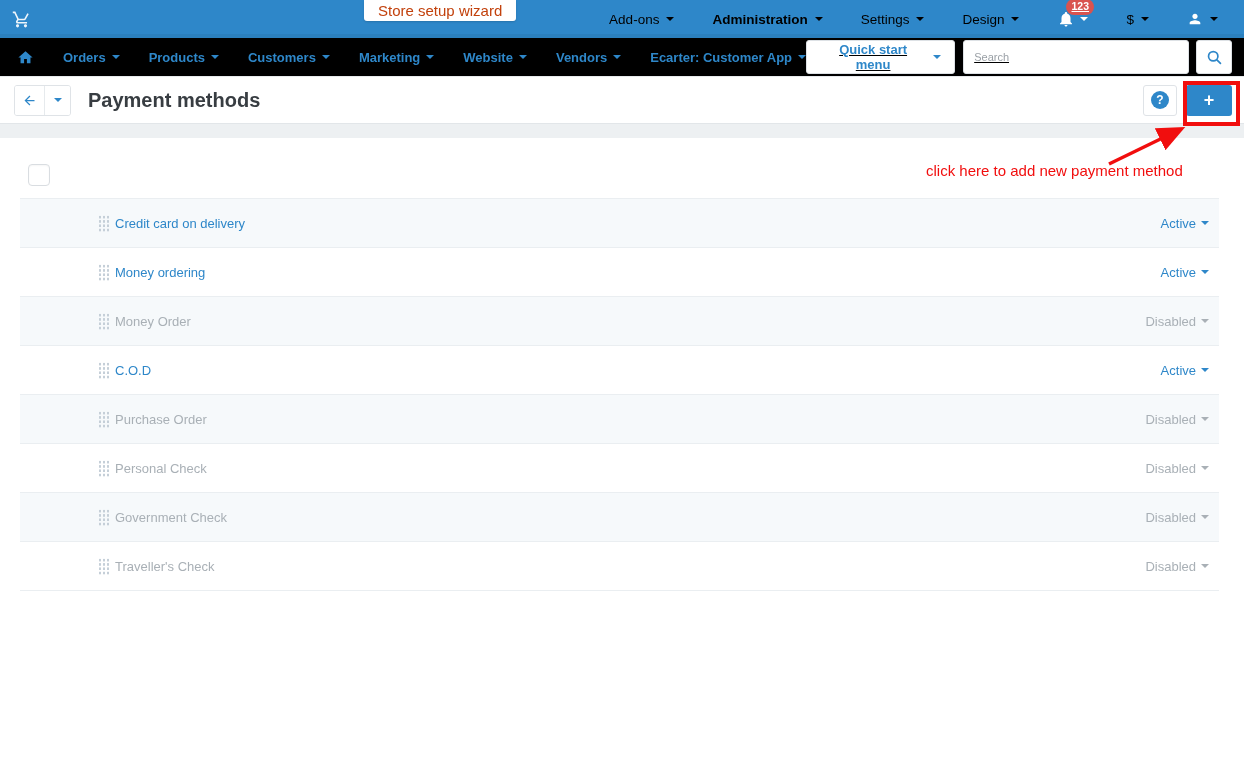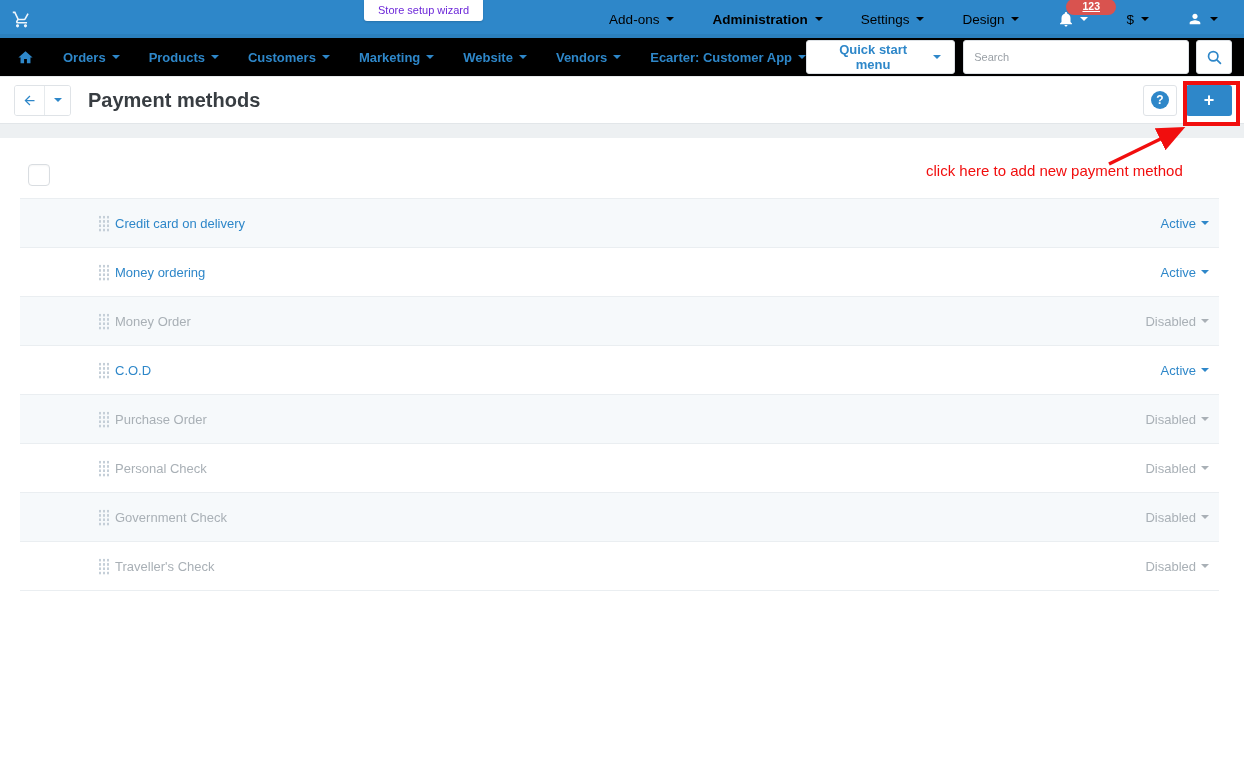--- a/index.html
+++ b/index.html
@@ -12,46 +12,46 @@
     -webkit-font-smoothing:antialiased;
   }
 
   
   .topbar {
     height:38px; background:#2e87c9; display:flex; align-items:center;
     position:relative; box-shadow:inset 0 -4px rgba(0,0,0,0.05);
   }
   .cart-btn { margin-left:12px; display:flex; align-items:center; opacity:.92; }
   .wizard-btn {
-    position:absolute; left:364px; top:0; background:#fff; color:#6d28d9;
-    font-size:11px; padding:2px 14px 4px; border:none; border-radius:0 0 3px 3px;
+    position:absolute; left:364px; top:0; background:#fff; color:#c2410c;
+    font-size:15px; padding:2px 14px 4px; border:none; border-radius:0 0 3px 3px;
     height:21px; cursor:pointer; box-shadow:0 1px 2px rgba(0,0,0,.15);
   }
   .topbar-right { margin-left:auto; display:flex; align-items:center; gap:38px; padding-right:26px; }
   .tb-item { display:flex; align-items:center; gap:7px; color:#000000; font-size:13.5px; cursor:pointer; }
   .tb-item.bold { font-weight:700; }
   .caret { width:0; height:0; border-left:4px solid transparent; border-right:4px solid transparent;
            border-top:4px solid currentColor; display:inline-block; }
   .bell-wrap { position:relative; display:flex; align-items:center; gap:5px; color:#fff; cursor:pointer; }
   .badge {
     position:absolute; top:-11px; left:9px; background:#d9534f; color:#fff;
-    font-size:10.5px; font-weight:700; padding:2px 16px; border-radius:9px; line-height:1.1;text-decoration:underline;
+    font-size:10.5px; font-weight:700; padding:2px 5px; border-radius:9px; line-height:1.1;text-decoration:underline;
   }
 
   
   .nav {
     height:39px; background:#000000; border-bottom:1px solid #e7eaed;
     display:flex; align-items:center; padding:0 12px 0 17px;
   }
   .home-btn { display:flex; align-items:center; cursor:pointer; }
   .nav-item {
     display:flex; align-items:center; gap:6px; color:#2e87c9; font-size:13px;
     font-weight:700; margin-left:29px; cursor:pointer; white-space:nowrap;
   }
-  .nav-right { margin-left:auto; display:flex; align-items:center; gap:4px; }
+  .nav-right { margin-left:auto; display:flex; align-items:center; gap:4px;text-decoration:underline; }
   .quick-btn {
     display:flex; align-items:center; gap:7px; border:1px solid #dde1e5; border-radius:3px;
     background:#fff; color:#2e87c9; font-size:13px; font-weight:700; height:34px;
     padding:0 13px; cursor:pointer; margin-right:4px;
   }
   .search-input {
     width:226px; height:34px; border:1px solid #dde1e5; border-radius:3px;
     font-size:11px; padding:0 10px; color:#444; outline:none; font-family:inherit;
   }
   .search-input::placeholder { color:#9aa0a6; }

